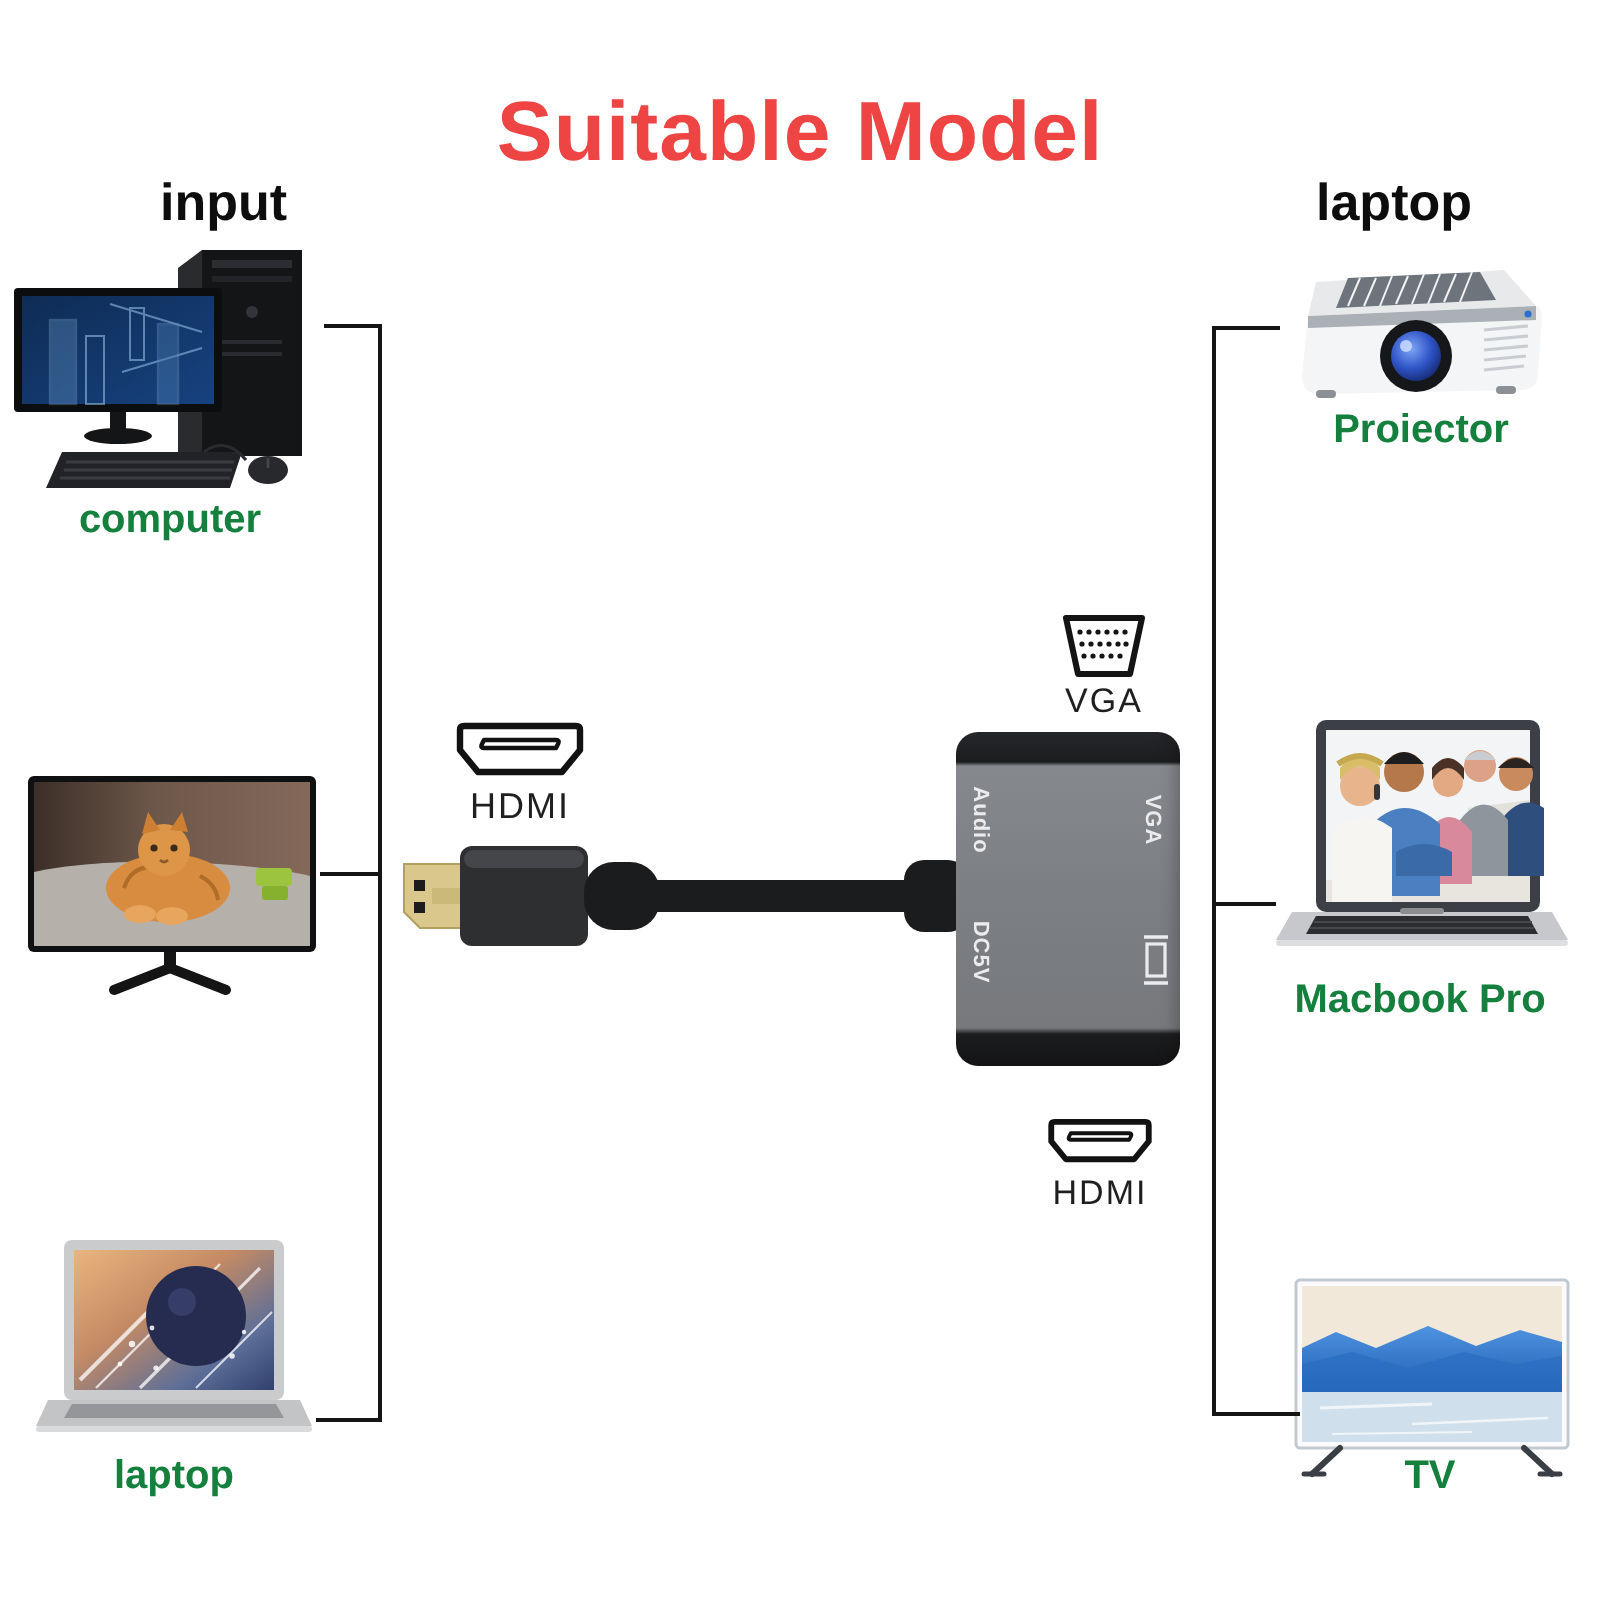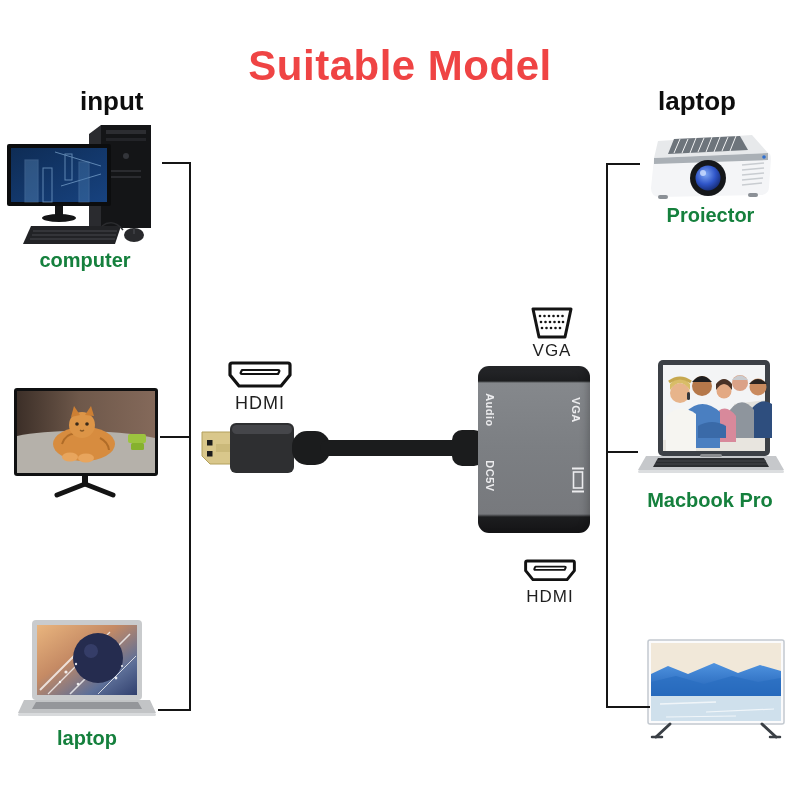--- a/index.html
+++ b/index.html
@@ -243,20 +243,21 @@
     <g stroke="#ffffff" opacity="0.7">
       <line x1="14" y1="66" x2="70" y2="64" stroke-width="1.4"></line>
       <line x1="60" y1="74" x2="128" y2="71" stroke-width="1.2"></line>
       <line x1="20" y1="79" x2="90" y2="78" stroke-width="1"></line>
     </g>
     <path d="M24,86 L10,99" stroke="#3a3f45" stroke-width="3" stroke-linecap="round"></path>
     <path d="M116,86 L130,99" stroke="#3a3f45" stroke-width="3" stroke-linecap="round"></path>
     <line x1="6" y1="99" x2="16" y2="99" stroke="#3a3f45" stroke-width="2.5" stroke-linecap="round"></line>
     <line x1="124" y1="99" x2="134" y2="99" stroke="#3a3f45" stroke-width="2.5" stroke-linecap="round"></line>
   </svg>
+  <div class="dev-label" style="left:640px; top:727px; width:150px;">TV</div>
 
   <div class="line" style="left:189px; top:162px; width:2px; height:549px;"></div>
   <div class="line" style="left:162px; top:162px; width:28px; height:2px;"></div>
   <div class="line" style="left:160px; top:436px; width:30px; height:2px;"></div>
   <div class="line" style="left:158px; top:709px; width:32px; height:2px;"></div>
 
   <div class="line" style="left:606px; top:163px; width:2px; height:545px;"></div>
   <div class="line" style="left:608px; top:163px; width:32px; height:2px;"></div>
   <div class="line" style="left:608px; top:451px; width:30px; height:2px;"></div>
   <div class="line" style="left:608px; top:706px; width:42px; height:2px;"></div>

